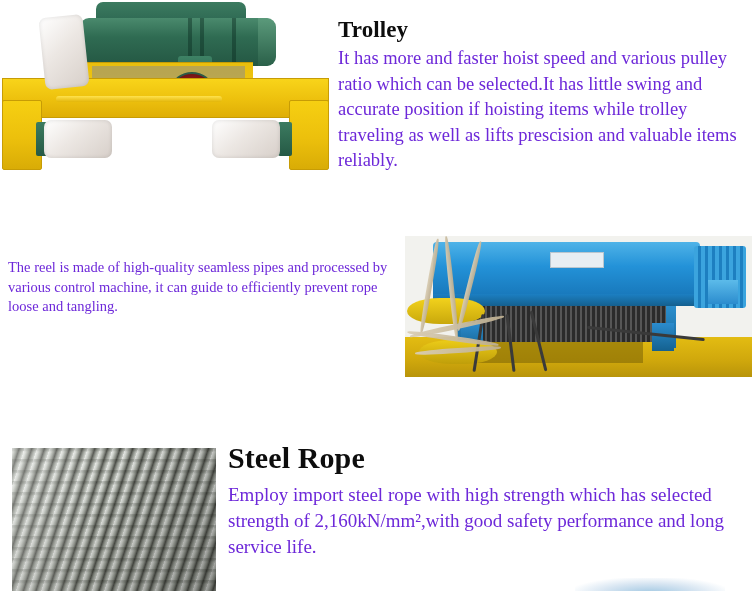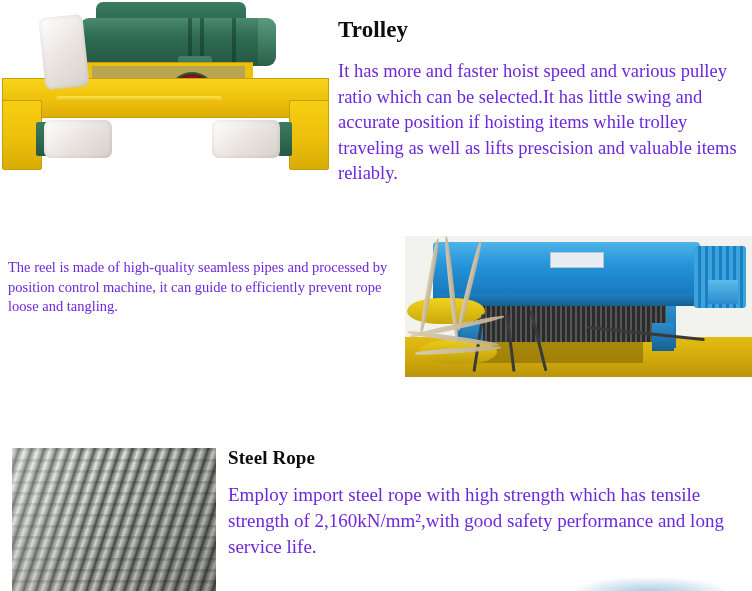--- a/index.html
+++ b/index.html
@@ -32,21 +32,21 @@
 
   
   #trolley-figure {
     left: 0px; top: 0px;
     width: 331px; height: 176px;
   }
   #trolley-text {
     left: 338px; top: 16px;
     width: 414px;
   }
-  #trolley-text .heading { font-size: 23px; line-height: 28px; margin-bottom: 15px; }
+  #trolley-text .heading { font-size: 23px; line-height: 28px; margin-bottom: 2px; }
   #trolley-text .body-text { font-size: 18.5px; line-height: 25.5px; }
 
   
   #reel-text {
     left: 8px; top: 258px;
     width: 390px;
   }
   #reel-text .heading { font-size: 15.5px; line-height: 20px; margin-bottom: 8px; }
   #reel-text .body-text { font-size: 14.5px; line-height: 19.5px; }
   #reel-figure {
@@ -56,21 +56,21 @@
 
   
   #rope-figure {
     left: 12px; top: 448px;
     width: 204px; height: 143px;
   }
   #rope-text {
     left: 228px; top: 443px;
     width: 524px;
   }
-  #rope-text .heading { font-size: 19px; line-height: 30px; margin-bottom: 9px; }
+  #rope-text .heading { font-size: 30px; line-height: 30px; margin-bottom: 9px; }
   #rope-text .body-text { font-size: 19px; line-height: 26px; }
 
   
   .photo { position: absolute; overflow: hidden; }
 
   
   .trolley-canvas { width: 100%; height: 100%; position: relative; background: #ffffff; }
   .t-beam-left, .t-beam-right {
     position: absolute; bottom: 6px; width: 38px; height: 68px;
     background: linear-gradient(180deg,#f6cf12 0%, #ecc00c 55%, #d9ac06 100%);
@@ -282,21 +282,21 @@
     <div class="t-wrap t-wrap-br"></div>
   </div>
 </div>
 
 <div class="section" id="trolley-text">
   <div class="heading">Trolley</div>
   <div class="body-text">It has more and faster hoist speed and various pulley ratio which can be selected.It has little swing and accurate position if hoisting items while trolley traveling as well as lifts prescision and valuable items reliably.</div>
 </div>
 
 <div class="section" id="reel-text">
-  <div class="body-text">The reel is made of high-quality seamless pipes and processed by position control machine, it can guide to efficiently prevent rope loose and tangling.</div>
+  <div class="body-text">The reel is made of high-quality seamless pipes and processed by various control machine, it can guide to efficiently prevent rope loose and tangling.</div>
 </div>
 
 <div class="section photo" id="reel-figure">
   <div class="reel-canvas">
     <div class="r-base"></div>
     <div class="r-base-dark"></div>
     <div class="r-drum-flange-l"></div>
     <div class="r-drum-flange-r"></div>
     <div class="r-drum"></div>
     <div class="r-body"></div>
@@ -322,16 +322,16 @@
 </div>
 
 <div class="section photo" id="rope-figure">
   <div class="rope-canvas">
     <div class="rope-sheen"></div>
   </div>
 </div>
 
 <div class="section" id="rope-text">
   <div class="heading">Steel Rope</div>
-  <div class="body-text">Employ import steel rope with high strength which has tensile strength of 2,160kN/mm²,with good safety performance and long service life.</div>
+  <div class="body-text">Employ import steel rope with high strength which has selected strength of 2,160kN/mm²,with good safety performance and long service life.</div>
 </div>
 
 <div id="bottom-peek"></div>
 
 </body></html>

